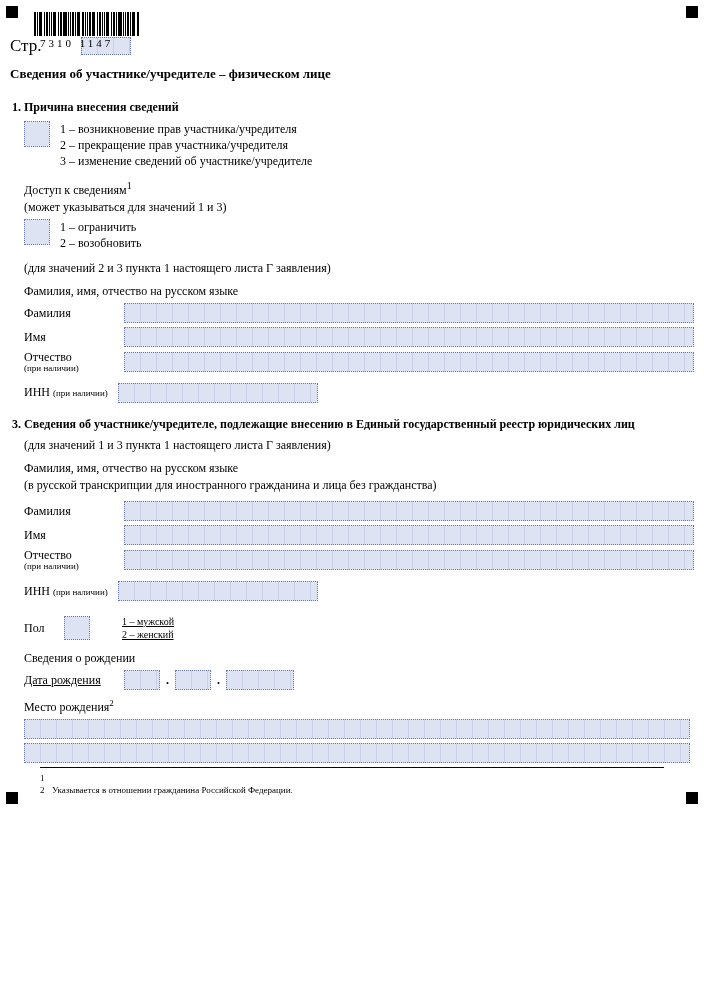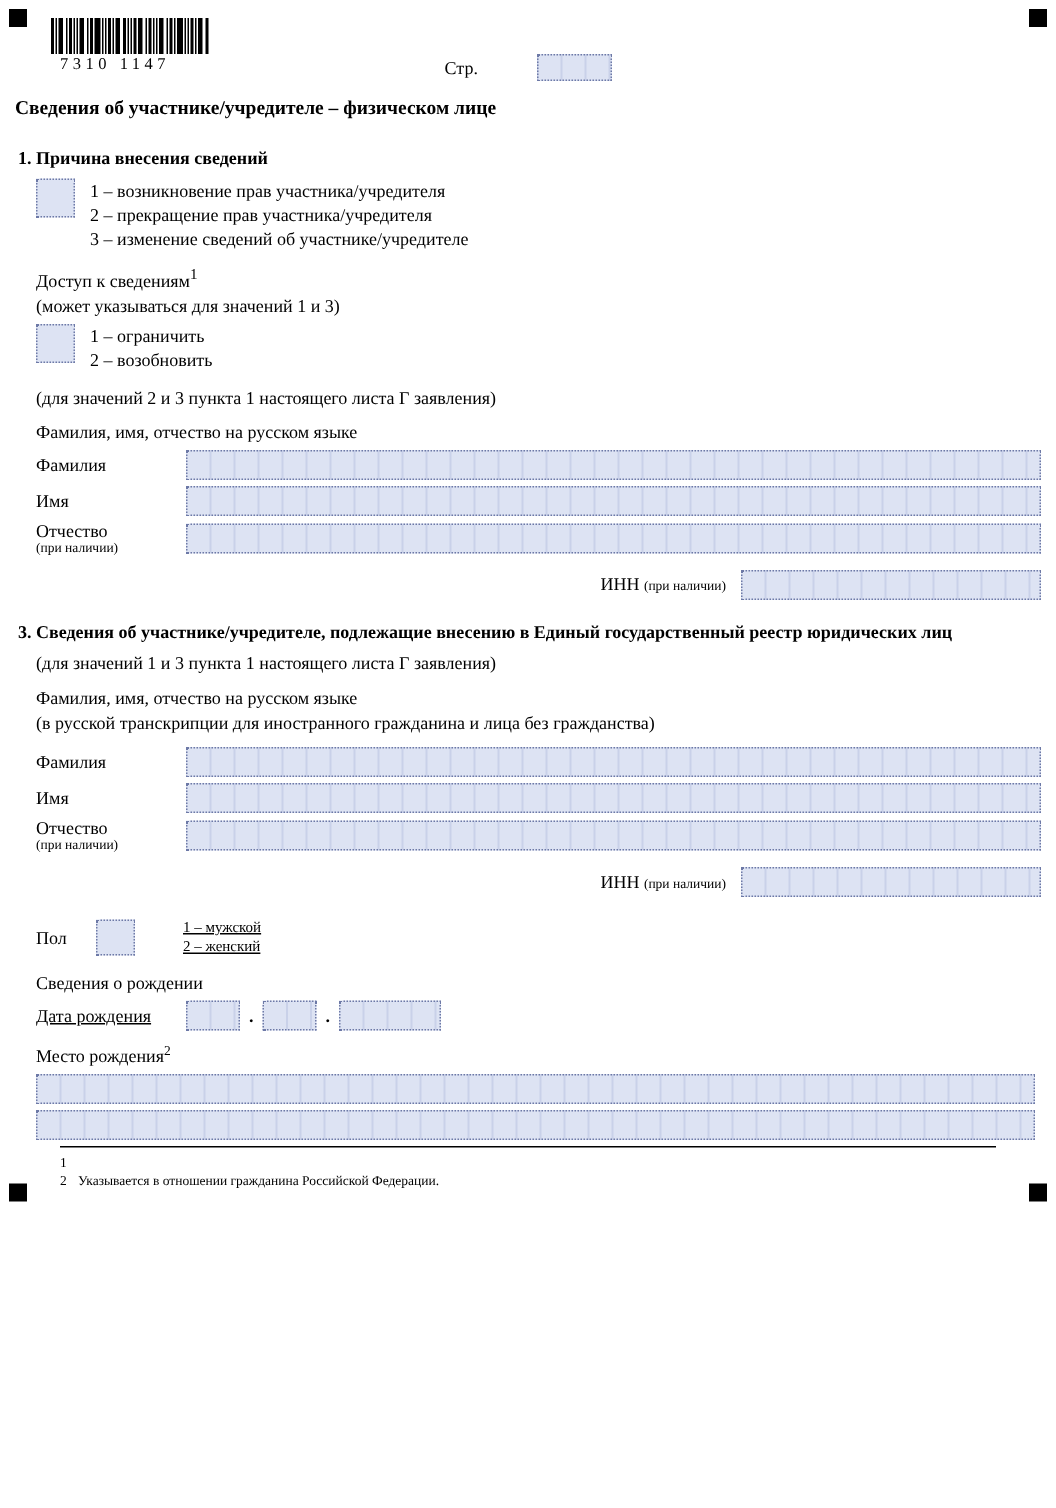--- a/index.html
+++ b/index.html
@@ -34,24 +34,23 @@
   .barcode .w3{width:3px;margin-right:2px}
   .barcode .w4{width:4px;margin-right:1px}
   .barcode-num {
     font-size: 11px;
     letter-spacing: 3px;
     margin-top: 1px;
     padding-left:6px;
   }
   .page-row {
     display:flex;
-    justify-content:center;
     align-items:center;
     margin-top:26px;
-    font-size:12px;
+    font-size:17px;
     gap:31px;
   }
   .page-row .pg-box {
     width:50px;height:18px;margin-left:8px;
   }
   .topright {
     text-align:right;
     margin-top:16px;
     margin-right:6px;
     font-size:12px;
@@ -89,21 +88,21 @@
   .note12{font-size:12px;margin:2px 0 2px 14px;}
   .subnote{font-size:12px;margin:2px 0 8px 14px;}
   .name-block{margin:4px 0 4px 14px;}
   .name-row{
     display:flex;align-items:center;margin:4px 0;
   }
   .name-row .lbl{width:100px;font-size:12px;line-height:1.05;}
   .name-row .lbl .mini{font-size:9px;display:block;}
   .name-row .field{flex:1;height:20px;}
   .inn-row{
-    display:flex;align-items:center;margin:10px 0 14px 14px;justify-content:flex-end;
+    display:flex;align-items:center;margin:10px 0 14px 14px;
   }
   .inn-row .lbl{font-size:12px;}
   .inn-row .lbl .mini{font-size:9px;}
   .inn-row .field{width:200px;height:20px;margin-left:10px;}
   .gender-row{
     display:flex;align-items:center;margin:4px 0 10px 14px;
   }
   .gender-row .lbl{width:40px;font-size:12px;}
   .gender-row .field{width:26px;height:24px;flex:none;}
   .gender-row .opts{margin-left:32px;font-size:10px;line-height:1.3;text-decoration:underline;}

